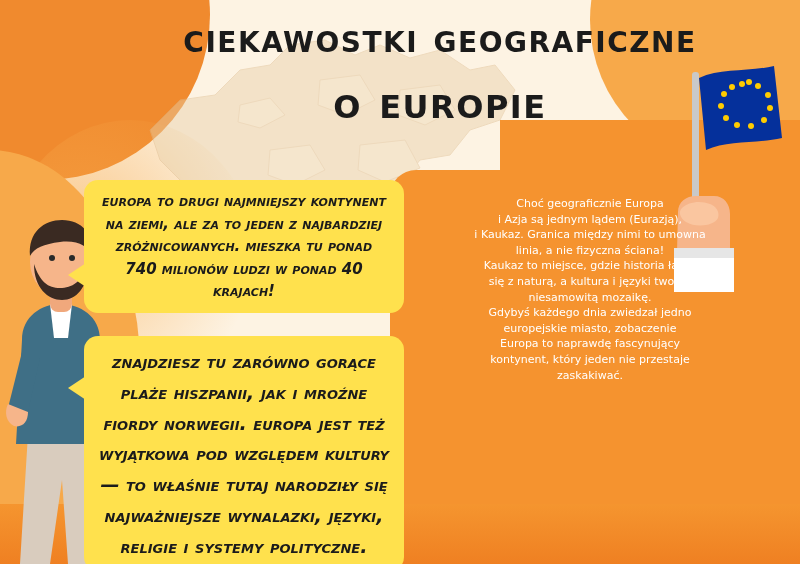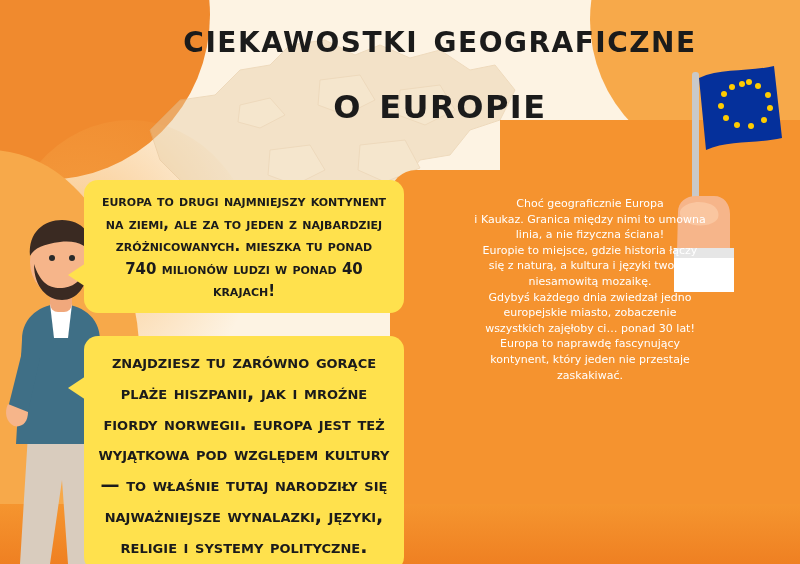--- a/index.html
+++ b/index.html
@@ -157,20 +157,21 @@
     border-radius: 14px;
     z-index: 6;
     box-sizing: border-box;
     padding: 10px 14px;
     text-align: center;
     color: #1b1b1b;
     font-family: "DejaVu Sans", sans-serif;
     font-weight: bold;
     font-variant: small-caps;
     text-transform: lowercase;
+    font-style: italic;
   }
   .bubble-1 {
     left: 84px;
     top: 180px;
     width: 320px;
     font-size: 15px;
     line-height: 1.5;
   }
   .bubble-1::after {
     content: "";
@@ -300,26 +301,26 @@
 
     <circle cx="78" cy="46" r="3" fill="#2a2a2a"></circle>
     <circle cx="58" cy="46" r="3" fill="#2a2a2a"></circle>
   </svg>
 
   <div class="bubble bubble-1">Europa to drugi najmniejszy kontynent na Ziemi, ale za to jeden z najbardziej zróżnicowanych. Mieszka tu ponad 740 milionów ludzi w ponad 40 krajach!</div>
   <div class="bubble bubble-2">Znajdziesz tu zarówno gorące plaże Hiszpanii, jak i mroźne fiordy Norwegii. Europa jest też wyjątkowa pod względem kultury — to właśnie tutaj narodziły się najważniejsze wynalazki, języki, religie i systemy polityczne.</div>
 
   <div class="right-text">
     <p>Choć geograficznie Europa</p>
+    <p>i Azja są jednym lądem (Eurazją),</p>
     <p>i Kaukaz. Granica między nimi to umowna</p>
     <p>linia, a nie fizyczna ściana!</p>
-    <p>Europie to miejsce, gdzie historia łączy</p>
+    <p>Kaukaz to miejsce, gdzie historia łączy</p>
     <p>się z naturą, a kultura i języki tworzą</p>
     <p>niesamowitą mozaikę.</p>
     <p>Gdybyś każdego dnia zwiedzał jedno</p>
     <p>europejskie miasto, zobaczenie</p>
-    <p>wszystkich zajęłoby ci… ponad 30 lat!</p>
     <p>Europa to naprawdę fascynujący</p>
     <p>kontynent, który jeden nie przestaje</p>
     <p>zaskakiwać.</p>
   </div>
 
 </div>
 
 </body></html>

